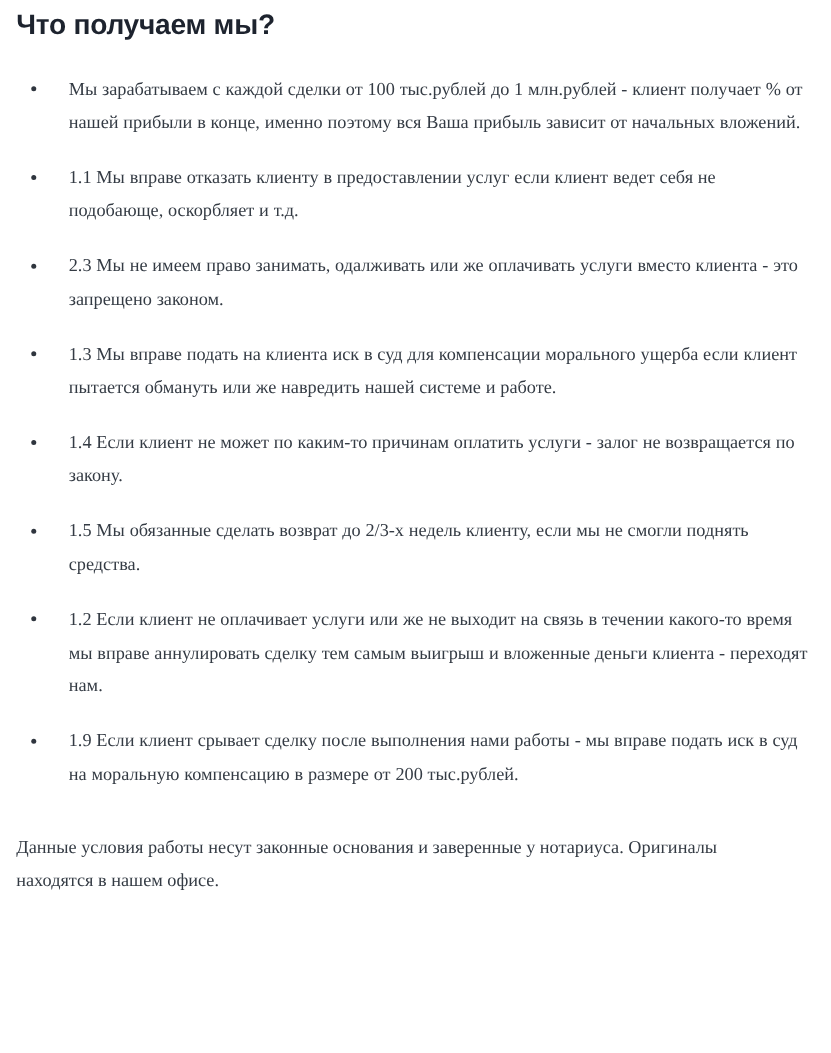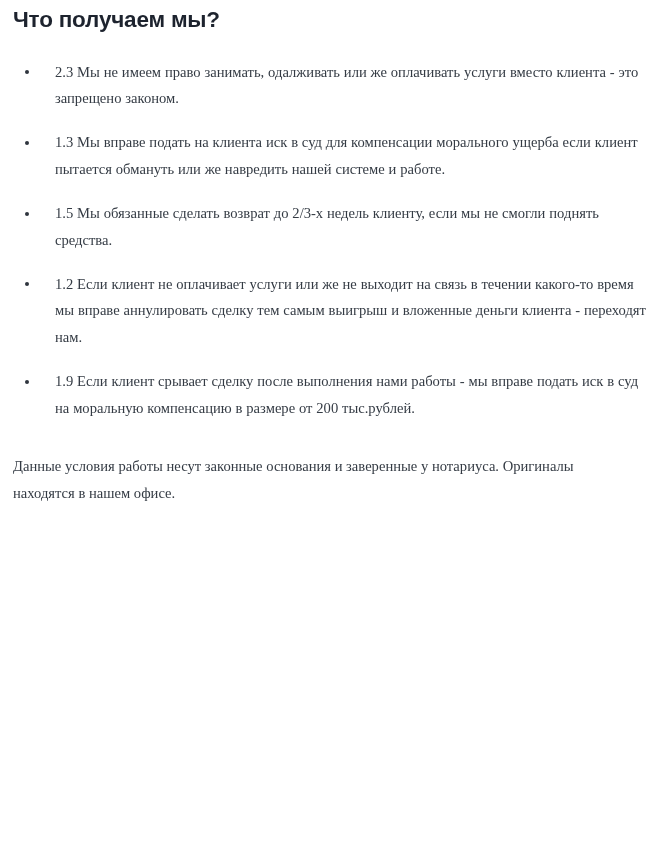--- a/index.html
+++ b/index.html
@@ -109,32 +109,44 @@
 <div class="page">
 
   <h1 class="page-title">Что получаем мы?</h1>
 
   <div class="content">
 
     <div class="list-top-gap"></div>
 
     <ul class="bullet-list">
 
+      <li class="bullet-item">
+        <span class="bullet-marker"></span>
+        <span class="bullet-text"> Мы зарабатываем с каждой сделки от 100 тыс.рублей до 1 млн.рублей - клиент получает % от нашей прибыли в конце, именно поэтому вся Ваша прибыль зависит от начальных вложений.</span>
+      </li>
 
+      <li class="bullet-item">
+        <span class="bullet-marker"></span>
+        <span class="bullet-text">1.1 Мы вправе отказать клиенту в предоставлении услуг если клиент ведет себя не подобающе, оскорбляет и т.д.</span>
+      </li>
 
       <li class="bullet-item">
         <span class="bullet-marker"></span>
         <span class="bullet-text">2.3 Мы не имеем право занимать, одалживать или же оплачивать услуги вместо клиента - это запрещено законом.</span>
       </li>
 
       <li class="bullet-item">
         <span class="bullet-marker"></span>
         <span class="bullet-text">1.3 Мы вправе подать на клиента иск в суд для компенсации морального ущерба если клиент пытается обмануть или же навредить нашей системе и работе.</span>
       </li>
 
+      <li class="bullet-item">
+        <span class="bullet-marker"></span>
+        <span class="bullet-text">1.4 Если клиент не может по каким-то причинам оплатить услуги - залог не возвращается по закону.</span>
+      </li>
 
       <li class="bullet-item">
         <span class="bullet-marker"></span>
         <span class="bullet-text">1.5 Мы обязанные сделать возврат до 2/3-х недель клиенту, если мы не смогли поднять средства.</span>
       </li>
 
       <li class="bullet-item">
         <span class="bullet-marker"></span>
         <span class="bullet-text">1.2 Если клиент не оплачивает услуги или же не выходит на связь в течении какого-то время мы вправе аннулировать сделку тем самым выигрыш и вложенные деньги клиента - переходят нам.</span>
       </li>

